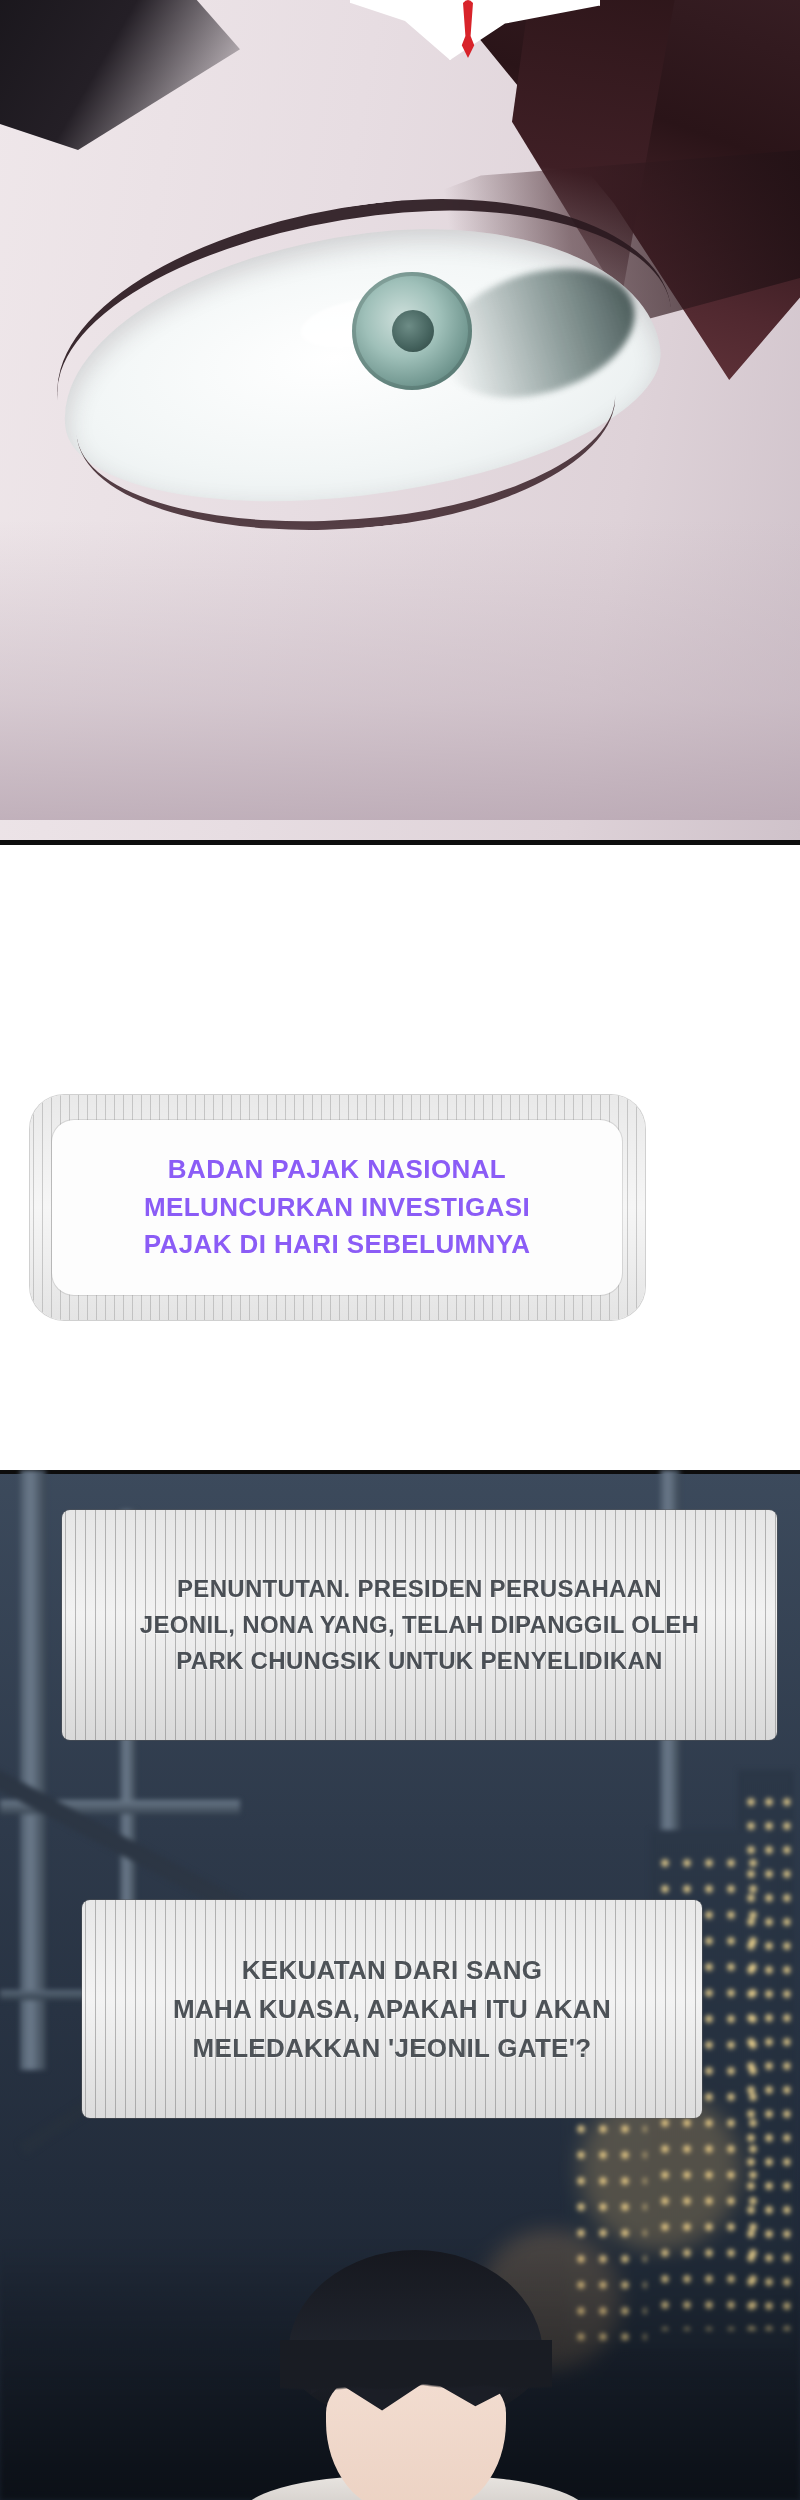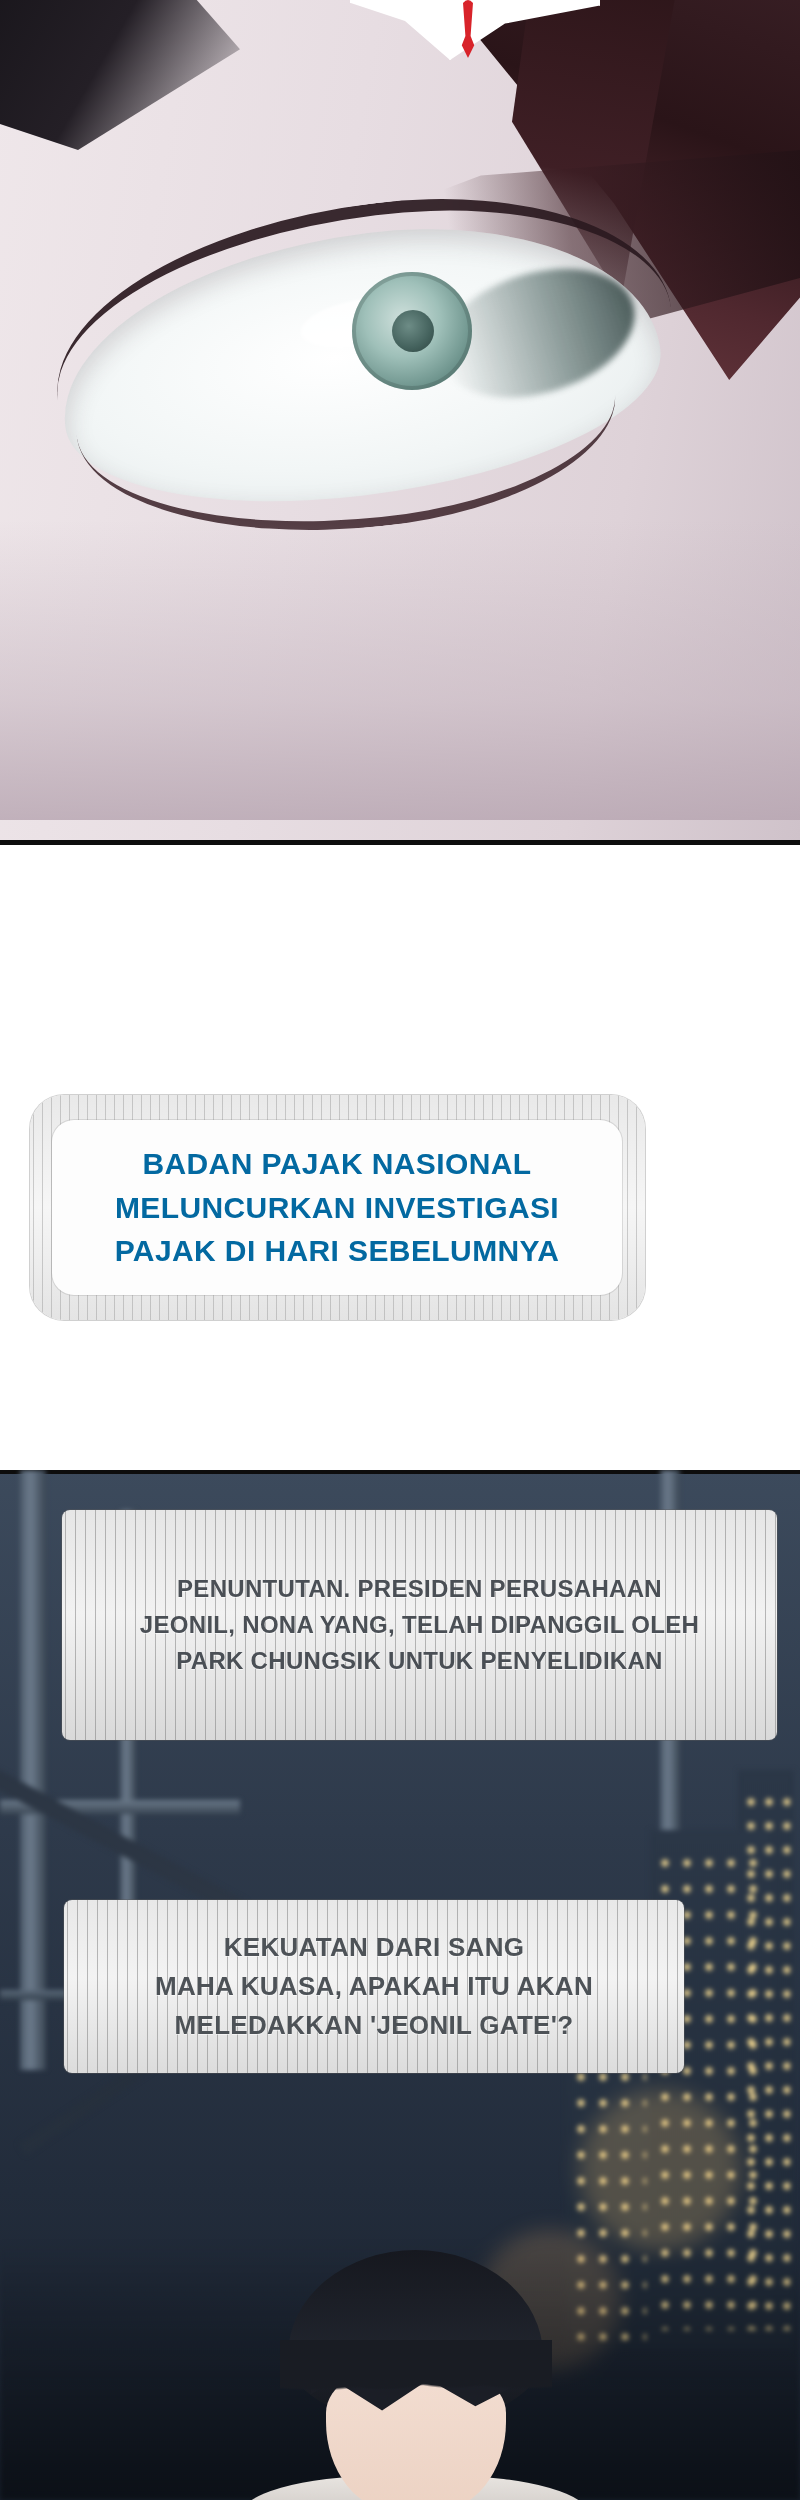--- a/index.html
+++ b/index.html
@@ -256,24 +256,24 @@
     height: 175px;
     border-radius: 22px;
     background: #fdfdfd;
     box-shadow: 0 0 0 1px rgba(140,140,140,0.25);
     display: flex;
     align-items: center;
     justify-content: center;
   }
   .caption-text-1 {
     text-align: center;
-    font-size: 30px;
+    font-size: 26px;
     line-height: 1.45;
     letter-spacing: 0.4px;
-    color: #0369a1;
+    color: #8b5cf6;
     font-weight: 700;
     white-space: pre-line;
     padding: 0 14px;
   }
 
   
   .panel-city {
     position: absolute;
     left: 0;
     top: 1470px;
@@ -384,24 +384,24 @@
     font-weight: 700;
     letter-spacing: 0.3px;
     white-space: pre-line;
     padding: 0 18px;
     text-shadow: 0 1px 0 rgba(255,255,255,0.6);
   }
 
   
   .caption-box-3 {
     position: absolute;
-    left: 64px;
+    left: 82px;
     top: 1900px;
     width: 620px;
-    height: 173px;
+    height: 218px;
     border-radius: 8px;
     background:
       repeating-linear-gradient(90deg,
         rgba(255,255,255,0.0) 0px, rgba(255,255,255,0.0) 3px,
         rgba(120,120,120,0.5) 3px, rgba(120,120,120,0.5) 4px,
         rgba(255,255,255,0.0) 4px, rgba(255,255,255,0.0) 10px),
       linear-gradient(180deg, #e8e8e8 0%, #f3f3f3 45%, #dcdcdc 100%);
     box-shadow: 0 0 0 1px rgba(90,90,90,0.4);
     display: flex;
     align-items: center;

